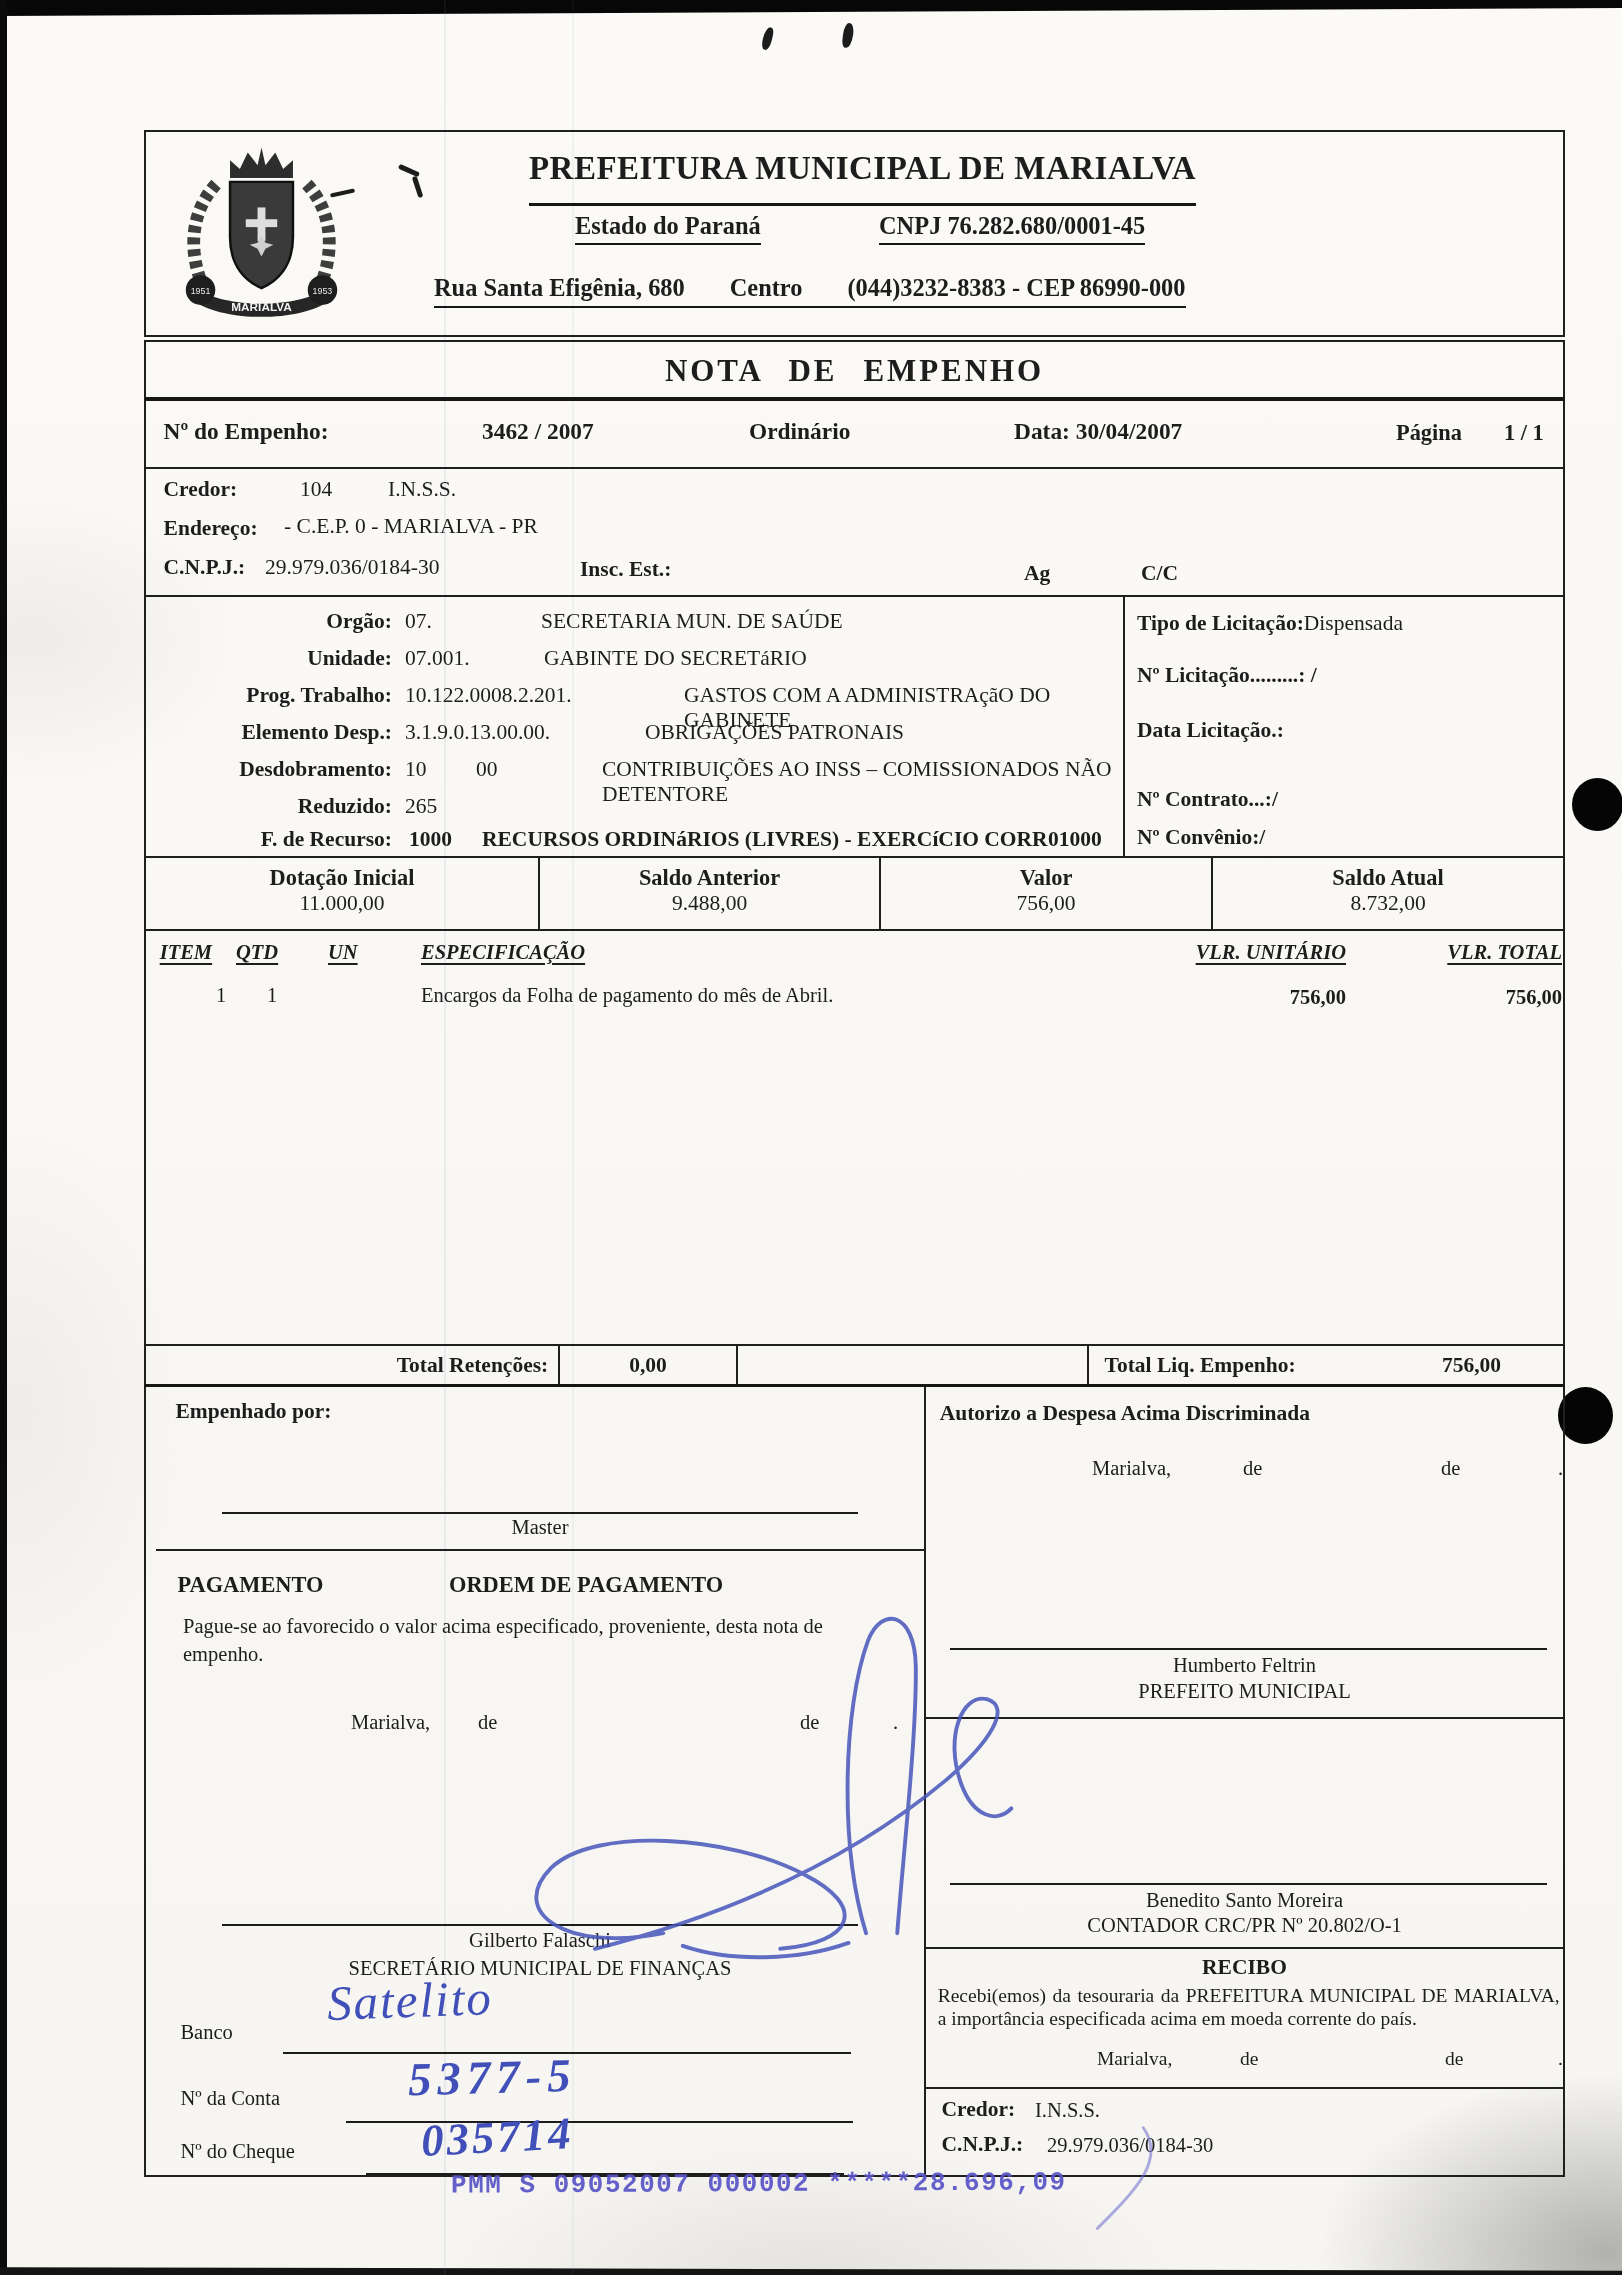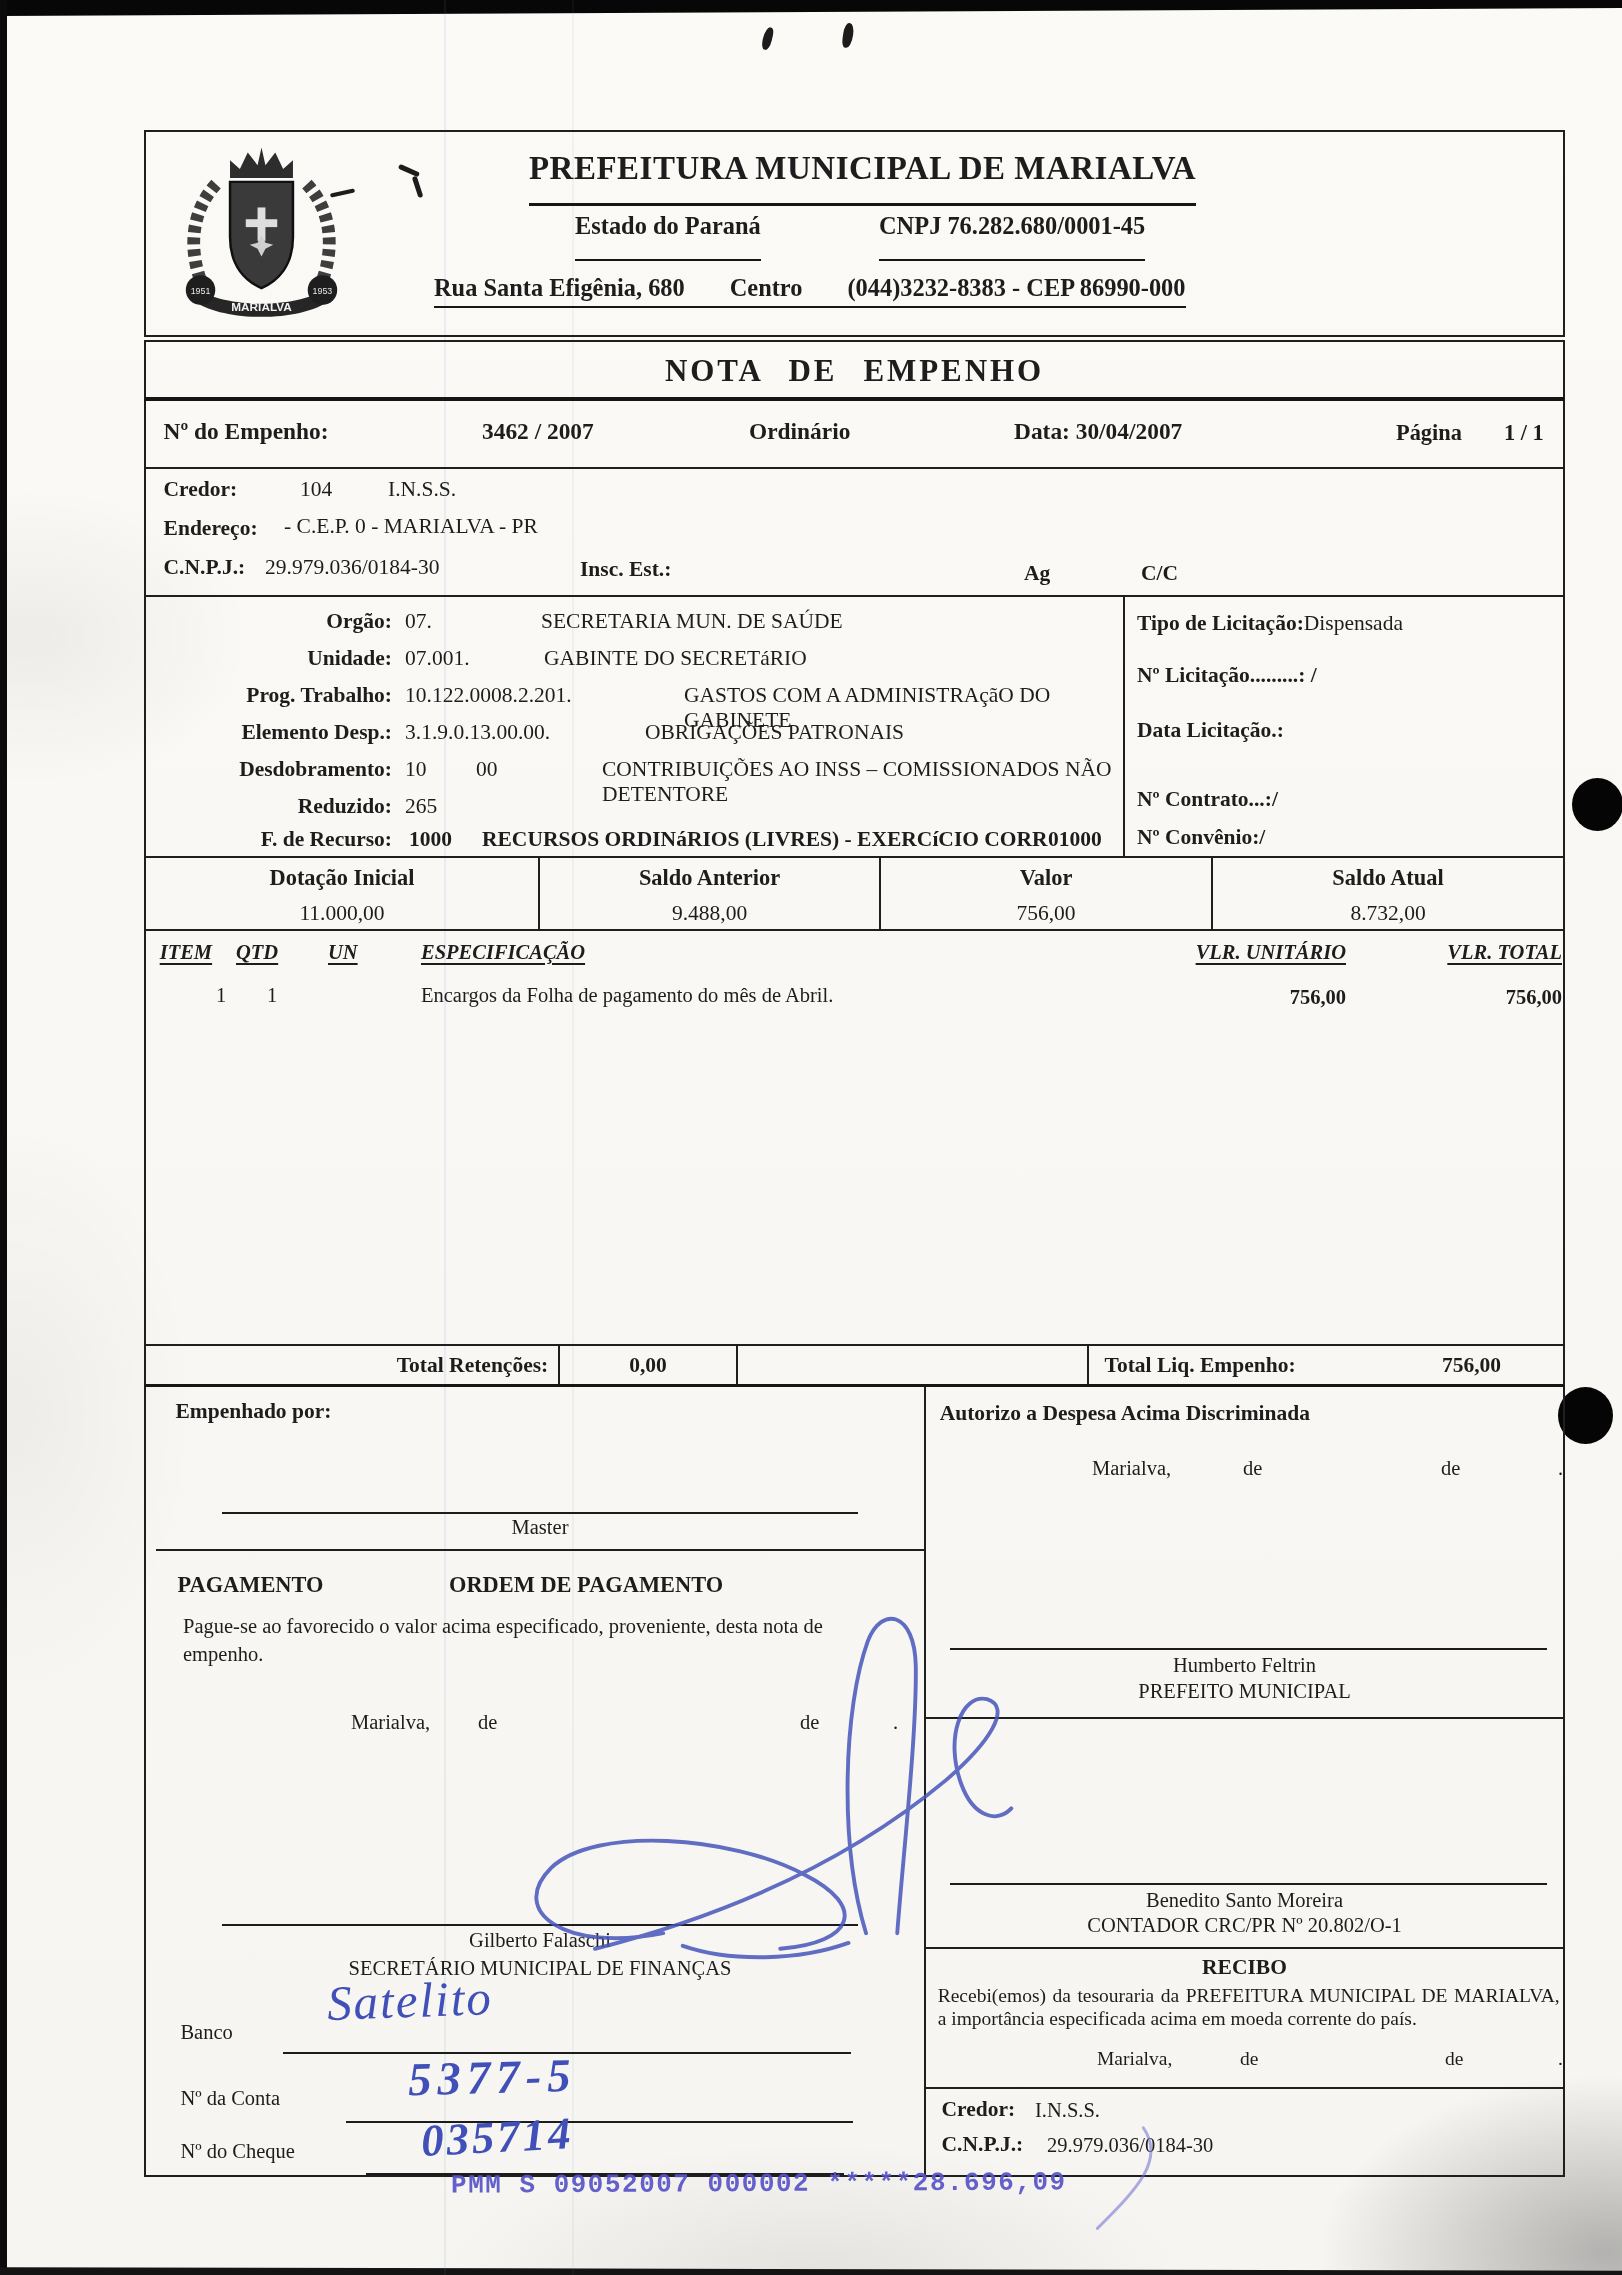--- a/index.html
+++ b/index.html
@@ -23,35 +23,35 @@
   .ink-mark{position:absolute;background:#1c1c1c;}
   .scanline{position:absolute;top:0;width:2px;height:2275px;background:rgba(100,140,190,0.10);}
   
   .doc{position:absolute;left:144px;top:130px;width:1421px;}
   .sec{position:relative;box-sizing:border-box;border-left:2.4px solid #1f1f1f;border-right:2.4px solid #1f1f1f;}
   .bb{border-bottom:2.4px solid #1f1f1f;}
   .bt{border-top:2.4px solid #1f1f1f;}
   
   .header-box{height:207px;border-top:2.4px solid #1f1f1f;}
   .h-title{display:inline-block;font-size:33px;font-weight:bold;border-bottom:3.9px solid #161616;padding-bottom:16px;letter-spacing:0.5px;}
-  .h-sub{display:inline-block;font-size:24.4px;font-weight:bold;border-bottom:2.9px solid #161616;padding-bottom:19px;text-align:center;}
+  .h-sub{display:inline-block;font-size:24.4px;font-weight:bold;border-bottom:2.9px solid #161616;padding-bottom:3px;text-align:center;}
   .h-addr{display:inline-flex;gap:45px;font-size:24.4px;font-weight:bold;border-bottom:2.9px solid #161616;padding-bottom:3.9px;}
   .nota-bar{height:61px;margin-top:2.9px;border-top:2.4px solid #1f1f1f;border-bottom:4.9px solid #161616;text-align:center;}
   .nota-bar span{font-size:31px;font-weight:bold;letter-spacing:2.9px;word-spacing:15.6px;line-height:57px;}
   .empenho-row{height:68px;font-size:23.4px;}
   .credor-box{height:128px;font-size:21.5px;}
   .budget-box{height:261px;font-size:21.5px;}
   .vdiv{position:absolute;top:0;left:977px;width:2.4px;height:100%;background:#1f1f1f;}
   .blabel{position:absolute;left:0;width:246px;text-align:right;font-weight:bold;}
   
   .amounts-row{height:73px;display:flex;}
   .amt-cell{box-sizing:border-box;text-align:center;padding-top:6.8px;}
   .amt-cell + .amt-cell{border-left:2.4px solid #1f1f1f;}
   .amt-h{font-size:22.4px;font-weight:bold;display:block;}
-  .amt-v{font-size:21.5px;display:block;margin-top:10px;}
+  .amt-v{font-size:21.5px;display:block;margin-top:0;}
   
   .items-box{height:413px;font-size:20.5px;}
   .ith{font-weight:bold;font-style:italic;text-decoration:underline;text-decoration-thickness:2px;text-underline-offset:3.9px;}
   
   .totals-row{height:43px;display:flex;border-top:2px solid #1f1f1f;border-bottom:3.9px solid #161616;font-size:21.5px;font-weight:bold;}
   .tc{box-sizing:border-box;padding-top:6.8px;}
   .tc1{width:412px;text-align:right;padding-right:9.8px;}
   .tc2{width:180px;border-left:2.4px solid #1f1f1f;border-right:2.4px solid #1f1f1f;text-align:center;}
   .tc3{width:351px;border-right:2.4px solid #1f1f1f;}
   .tc4{flex:1;display:flex;justify-content:space-between;padding-left:15.6px;padding-right:62px;}

